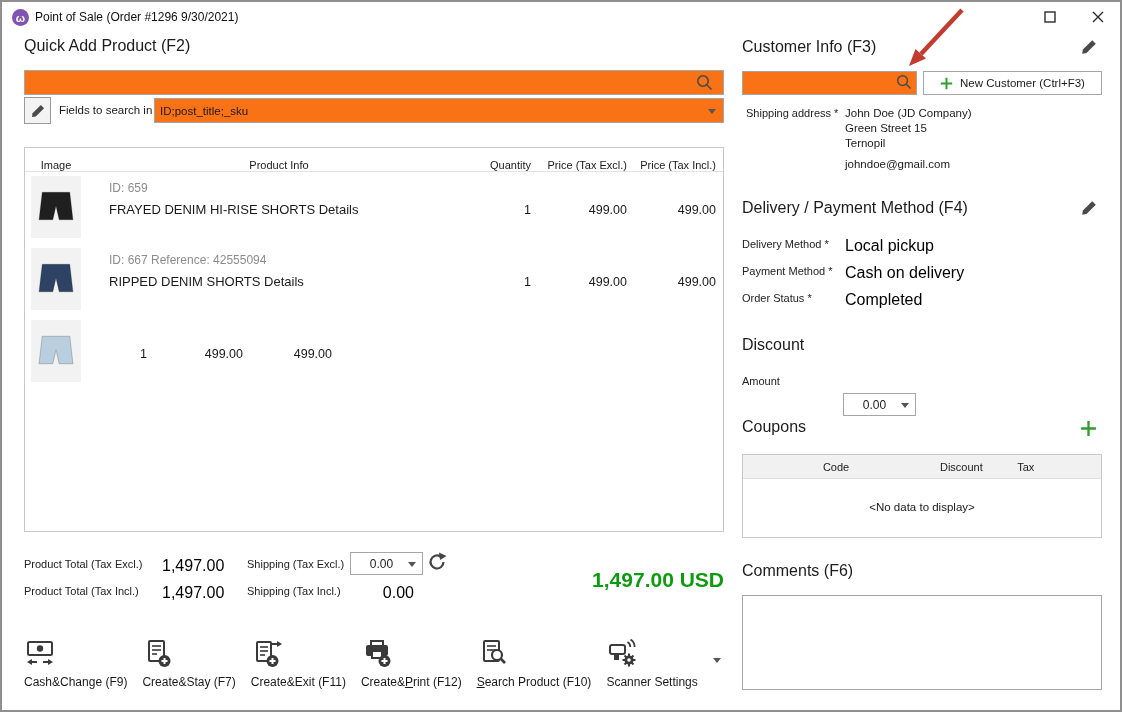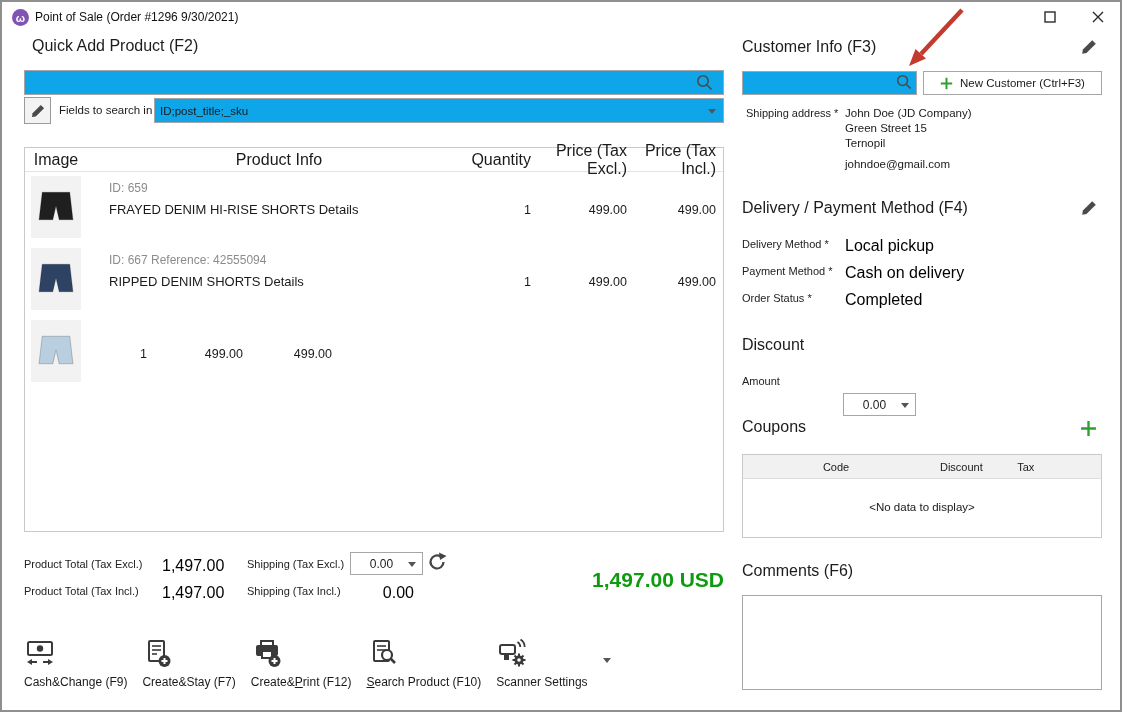--- a/index.html
+++ b/index.html
@@ -12,40 +12,40 @@
   
   .titlebar { left:0; top:0; width:100%; height:30px; background:#fff; }
   .app-icon { left:10px; top:7px; width:17px; height:17px; border-radius:50%;
               background:#7f54b3; color:#fff; font-size:11px; font-weight:bold;
               display:flex; align-items:center; justify-content:center; }
   .win-title { left:33px; top:8px; font-size:12px; color:#111; }
   .win-btn { width:30px; height:26px; top:2px; display:flex; align-items:center; justify-content:center; cursor:default; }
 
   
   .h1 { font-size:16px; color:#1c1c1c; font-weight:400; }
-  .input { border:1px solid #a6a6a6; background:#0ea5e9; }
+  .input { border:1px solid #a6a6a6; background:#f97316; }
   .caret { width:0; height:0; border-left:4px solid transparent; border-right:4px solid transparent; border-top:5px solid #555; }
   .combo { border:1px solid #a6a6a6; background:#fff; display:flex; align-items:center; justify-content:center; position:relative; font-size:12px; }
   .combo .caret { position:absolute; right:6px; top:50%; margin-top:-2px; }
   .label-sm { font-size:11px; color:#222; }
   .val-b { font-size:16px; font-weight:normal; color:#000; }
   .pencil-btn { cursor:pointer; }
 
   
   .qa-search { left:22px; top:68px; width:700px; height:25px; }
   .fields-btn { left:22px; top:95px; width:27px; height:27px; border:1px solid #9a9a9a; background:#f3f3f3;
                 display:flex; align-items:center; justify-content:center; }
   .fields-label { left:57px; top:102px; font-size:11.5px; }
   .fields-combo { left:152px; top:96px; width:570px; height:25px; display:flex; align-items:center;
                   padding-left:5px; font-size:11.5px; position:absolute; }
   .fields-combo .caret { position:absolute; right:7px; top:10px; }
 
   
   .ptable { left:22px; top:145px; width:700px; height:385px; border:1px solid #c9c9c9; }
-  .prow-head { display:flex; height:24px; align-items:center; font-size:16px; border-bottom:1px solid #e3e3e3; }
+  .prow-head { display:flex; height:24px; align-items:flex-end; font-size:11px; border-bottom:1px solid #e3e3e3; }
   .prow { display:flex; height:72px; }
   .c-img { width:62px; text-align:center; }
   .c-info { flex:1; text-align:center; }
   .c-qty { width:60px; text-align:right; }
   .c-p1 { width:96px; text-align:right;padding-left:12px; }
   .c-p2 { width:96px; text-align:right; padding-right:7px; }
   .prow .c-img { display:flex; justify-content:center; }
   .thumb { width:50px; height:62px; margin-top:4px; background:#f2f2f2;
            display:flex; align-items:center; justify-content:center; }
   .prow .c-info { text-align:left; padding-left:22px; padding-top:9px; }
@@ -98,21 +98,21 @@
           <rect x="1" y="1" width="10" height="10" fill="none" stroke="#2b2b2b" stroke-width="1.4"></rect>
         </svg>
     </div>
     <div class="abs win-btn" style="left:1081px;">
       <svg width="12" height="12" viewBox="0 0 12 12">
           <path d="M1 1 L11 11 M11 1 L1 11" stroke="#2b2b2b" stroke-width="1.4"></path>
         </svg>
     </div>
   </div>
 
-  <div class="abs h1" style="left:30px; top:35px;">Quick Add Product (F2)</div>
+  <div class="abs h1" style="left:22px; top:35px;">Quick Add Product (F2)</div>
 
   <input class="abs input qa-search" style="padding: 0px 28px 0px 6px; font-size: 12px;" value="">
   <div class="abs" style="left:694px; top:72px;">
     <svg width="17" height="17" viewBox="0 0 17 17">
         <circle cx="7" cy="7" r="5.2" fill="none" stroke="#4a4a4a" stroke-width="1.6"></circle>
         <line x1="11" y1="11" x2="15.5" y2="15.5" stroke="#4a4a4a" stroke-width="1.6"></line>
       </svg>
   </div>
 
   <div class="abs fields-btn">
@@ -227,20 +227,35 @@
           <line x1="10" y1="8" x2="19" y2="8" stroke-width="1.6"></line>
             <line x1="10" y1="12" x2="19" y2="12" stroke-width="1.6"></line>
             <line x1="10" y1="16" x2="15" y2="16" stroke-width="1.6"></line>
           <circle cx="22.5" cy="23" r="6" fill="#3a3a3a" stroke="none"></circle>
           <path d="M22.5 20 v6 M19.5 23 h6" stroke="#fff" stroke-width="2"></path>
         </svg>
       </div>
       <div class="tb-label"><span>Create&amp;Stay (F7)</span><span class="ul"></span><span></span></div>
     </div>
 
+    <div class="tb-btn">
+      <div class="tb-icon">
+        <svg width="32" height="32" viewBox="0 0 32 32" fill="none" stroke="#3a3a3a" stroke-width="2">
+          <rect x="6" y="4" width="14" height="19" rx="1"></rect>
+          <line x1="9" y1="9" x2="17" y2="9" stroke-width="1.6"></line>
+            <line x1="9" y1="13" x2="17" y2="13" stroke-width="1.6"></line>
+            <line x1="9" y1="17" x2="14" y2="17" stroke-width="1.6"></line>
+          <line x1="21" y1="6" x2="27" y2="6"></line>
+            <polygon points="26,3 31,6 26,9" fill="#3a3a3a" stroke="none"></polygon>
+          <circle cx="21.5" cy="23" r="6" fill="#3a3a3a" stroke="none"></circle>
+          <path d="M21.5 20 v6 M18.5 23 h6" stroke="#fff" stroke-width="2"></path>
+        </svg>
+      </div>
+      <div class="tb-label"><span>Create&amp;Exit (F11)</span><span class="ul"></span><span></span></div>
+    </div>
 
     <div class="tb-btn">
       <div class="tb-icon">
         <svg width="32" height="32" viewBox="0 0 32 32" fill="none" stroke="#3a3a3a" stroke-width="2">
           <rect x="10" y="3" width="12" height="5"></rect>
           <rect x="6" y="8" width="20" height="9" rx="1" fill="#3a3a3a"></rect>
           <rect x="11" y="13" width="10" height="7" fill="#fff"></rect>
           <circle cx="23.5" cy="23" r="6" fill="#3a3a3a" stroke="none"></circle>
           <path d="M23.5 20 v6 M20.5 23 h6" stroke="#fff" stroke-width="2"></path>
         </svg>

